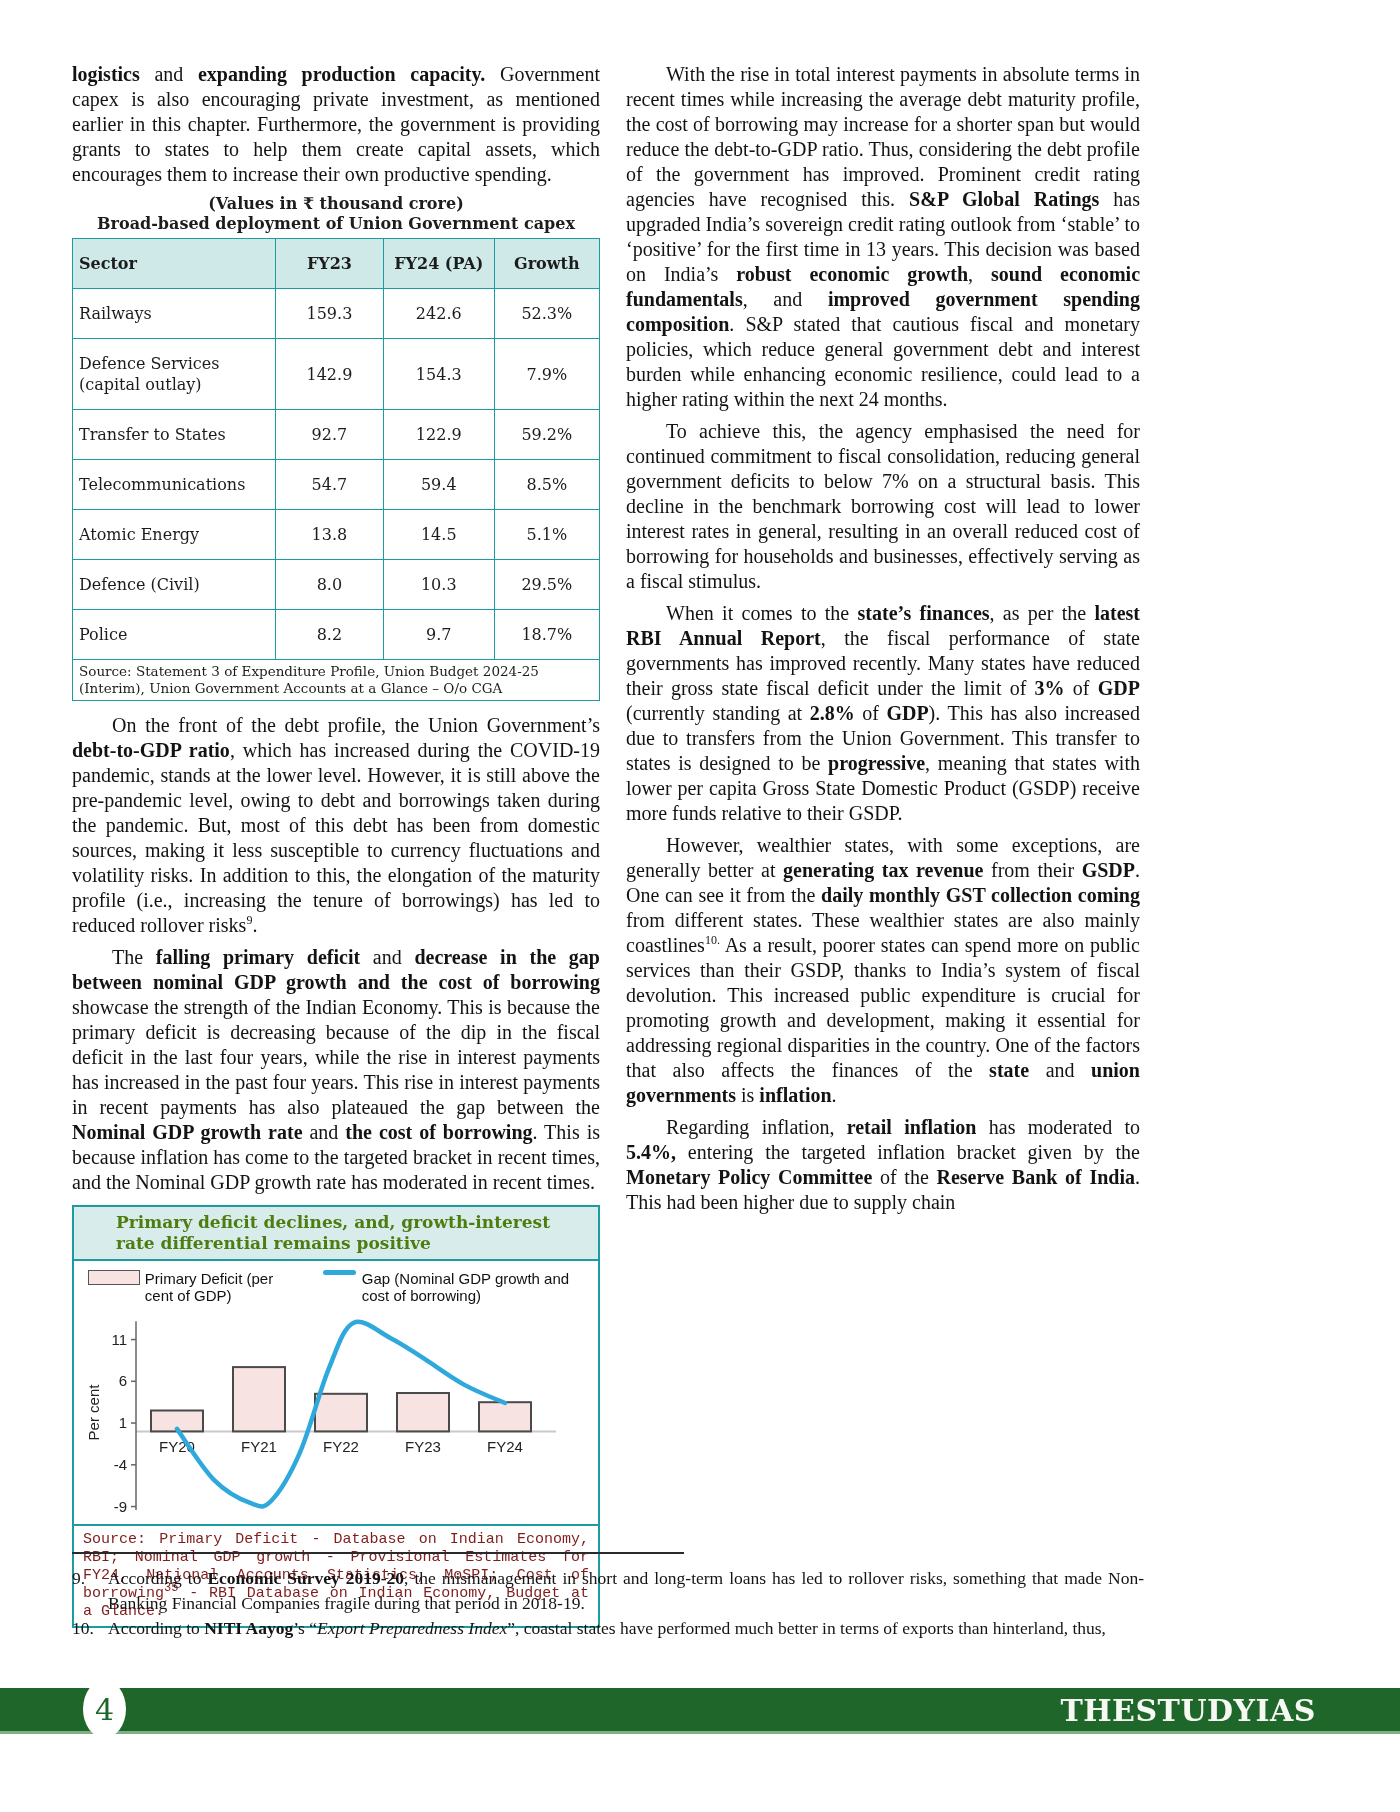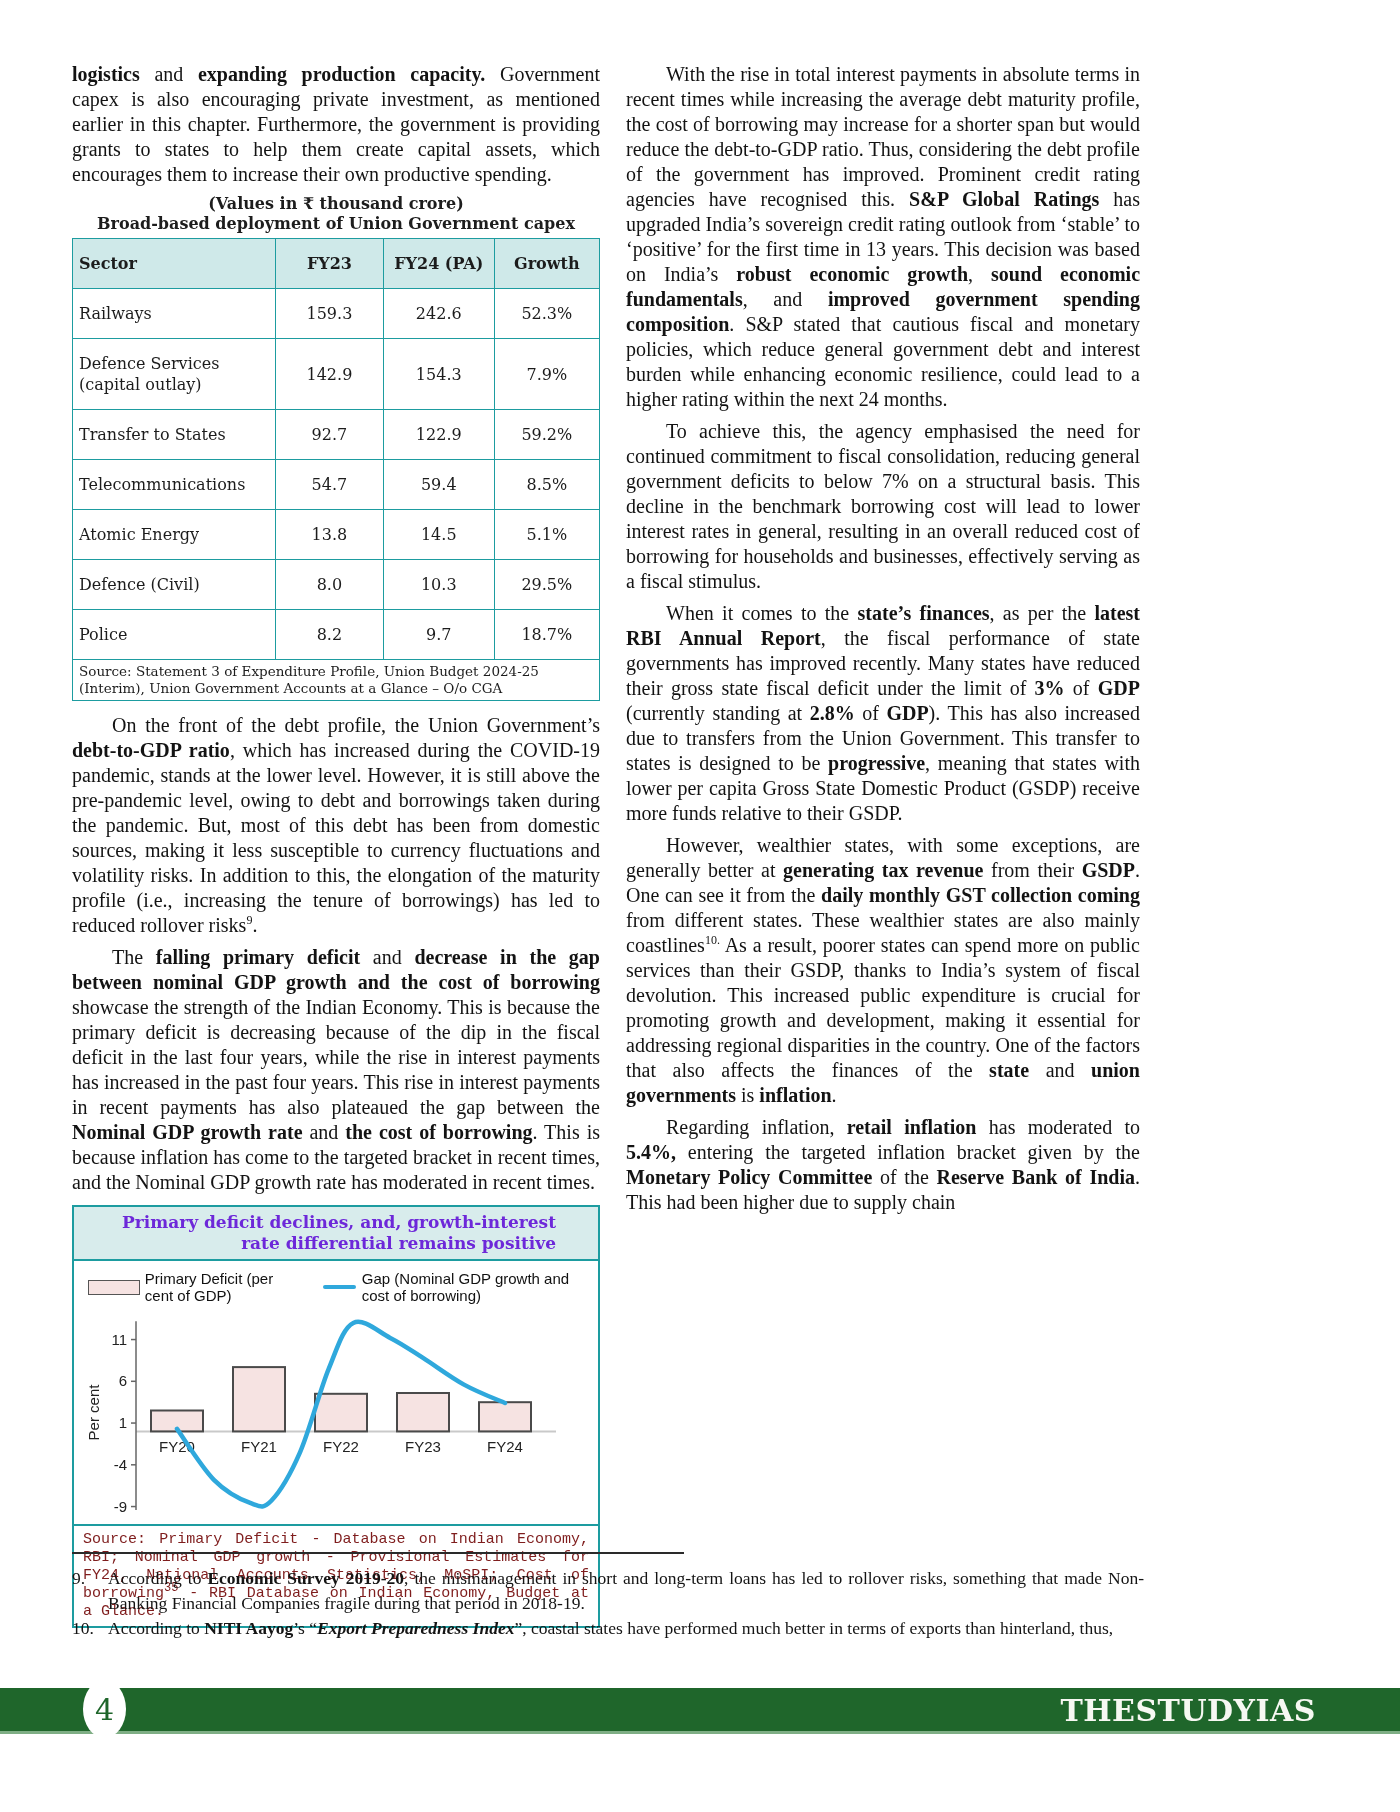--- a/index.html
+++ b/index.html
@@ -20,25 +20,25 @@
     font-family:"DejaVu Serif",serif;margin:4px 0 4px;color:#1d1d1d;}
   table.capex{border-collapse:collapse;width:100%;font-size:16px;
     font-family:"DejaVu Serif",serif;color:#1c1c1c;}
   .capex th,.capex td{border:1.6px solid #1d9ca0;padding:14px 6px;text-align:center;line-height:21px;}
   .capex th{background:#cfe9e9;font-size:16px;}
   .capex th:first-child,.capex td:first-child{text-align:left;}
   .capex td.src{font-size:13.5px;line-height:17px;text-align:left;padding:3px 6px;}
 
   
   .chart-box{margin-top:10px;border:2.5px solid #1d9ca0;background:#fff;}
-  .chart-title{background:#d8ecec;text-align:right;font-weight:bold;font-size:17px;line-height:21px;
-    padding:5px 42px;font-family:"DejaVu Serif",serif;color:#6d28d9;border-bottom:2.5px solid #1d9ca0;}
+  .chart-title{background:#d8ecec;text-align:left;font-weight:bold;font-size:17px;line-height:21px;
+    padding:5px 42px;font-family:"DejaVu Serif",serif;color:#4d7c0f;border-bottom:2.5px solid #1d9ca0;}
   .legend{display:flex;justify-content:center;align-items:center;gap:22px;
     font-family:"Liberation Sans",sans-serif;font-size:15px;color:#111;padding:9px 0 0 14px;}
-  .legend-item{display:flex;align-items:center;}
+  .legend-item{display:flex;align-items:flex-start;}
   .swatch-bar{width:70px;height:13px;background:#f6e3e2;border:1.5px solid #555;display:inline-block;margin-right:5px;}
   .swatch-line{width:46px;height:4.5px;background:#2fa8dc;border-radius:3px;display:inline-block;margin-right:6px;}
   .plot{position:relative;padding:2px 2px 0 24px;}
   .ylabel{position:absolute;left:-16px;top:100px;transform:rotate(-90deg);
     font-family:"Liberation Sans",sans-serif;font-size:15px;color:#222;width:70px;text-align:center;}
   .plot svg{display:block;}
   .chart-src{border-top:2.5px solid #1d9ca0;font-size:15px;line-height:18px;padding:5px 9px;
     text-align:justify;font-family:Liberation Mono, monospace;color:#7f1d1d;}
 
   
@@ -195,21 +195,21 @@
 </div>
 
 <div class="footnotes">
   <div class="fn-rule"></div>
   <div class="fn">
     <span class="fn-num">9.</span>
     <span class="fn-text">According to <span style="font-weight: bold;">Economic Survey 2019-20</span>, the mismanagement in short and long-term loans has led to rollover risks, something that made Non-Banking Financial Companies fragile during that period in 2018-19.</span>
   </div>
   <div class="fn">
     <span class="fn-num">10.</span>
-    <span class="fn-text">According to <span style="font-weight: bold;">NITI Aayog</span>’s “<span style="font-weight: bold; font-style: italic; margin-top: 24px;">Export Preparedness Index</span>”, coastal states have performed much better in terms of exports than hinterland, thus,</span>
+    <span class="fn-text">According to <span style="font-weight: bold;">NITI Aayog</span>’s “<span style="font-weight: normal; font-style: italic; margin-top: 24px;">Export Preparedness Index</span>”, coastal states have performed much better in terms of exports than hinterland, thus,</span>
   </div>
 </div>
 
 <div class="footer">
   <div class="page-circle">
     <span>4</span>
   </div>
   <div class="brand">THESTUDYIAS</div>
 </div>
 

